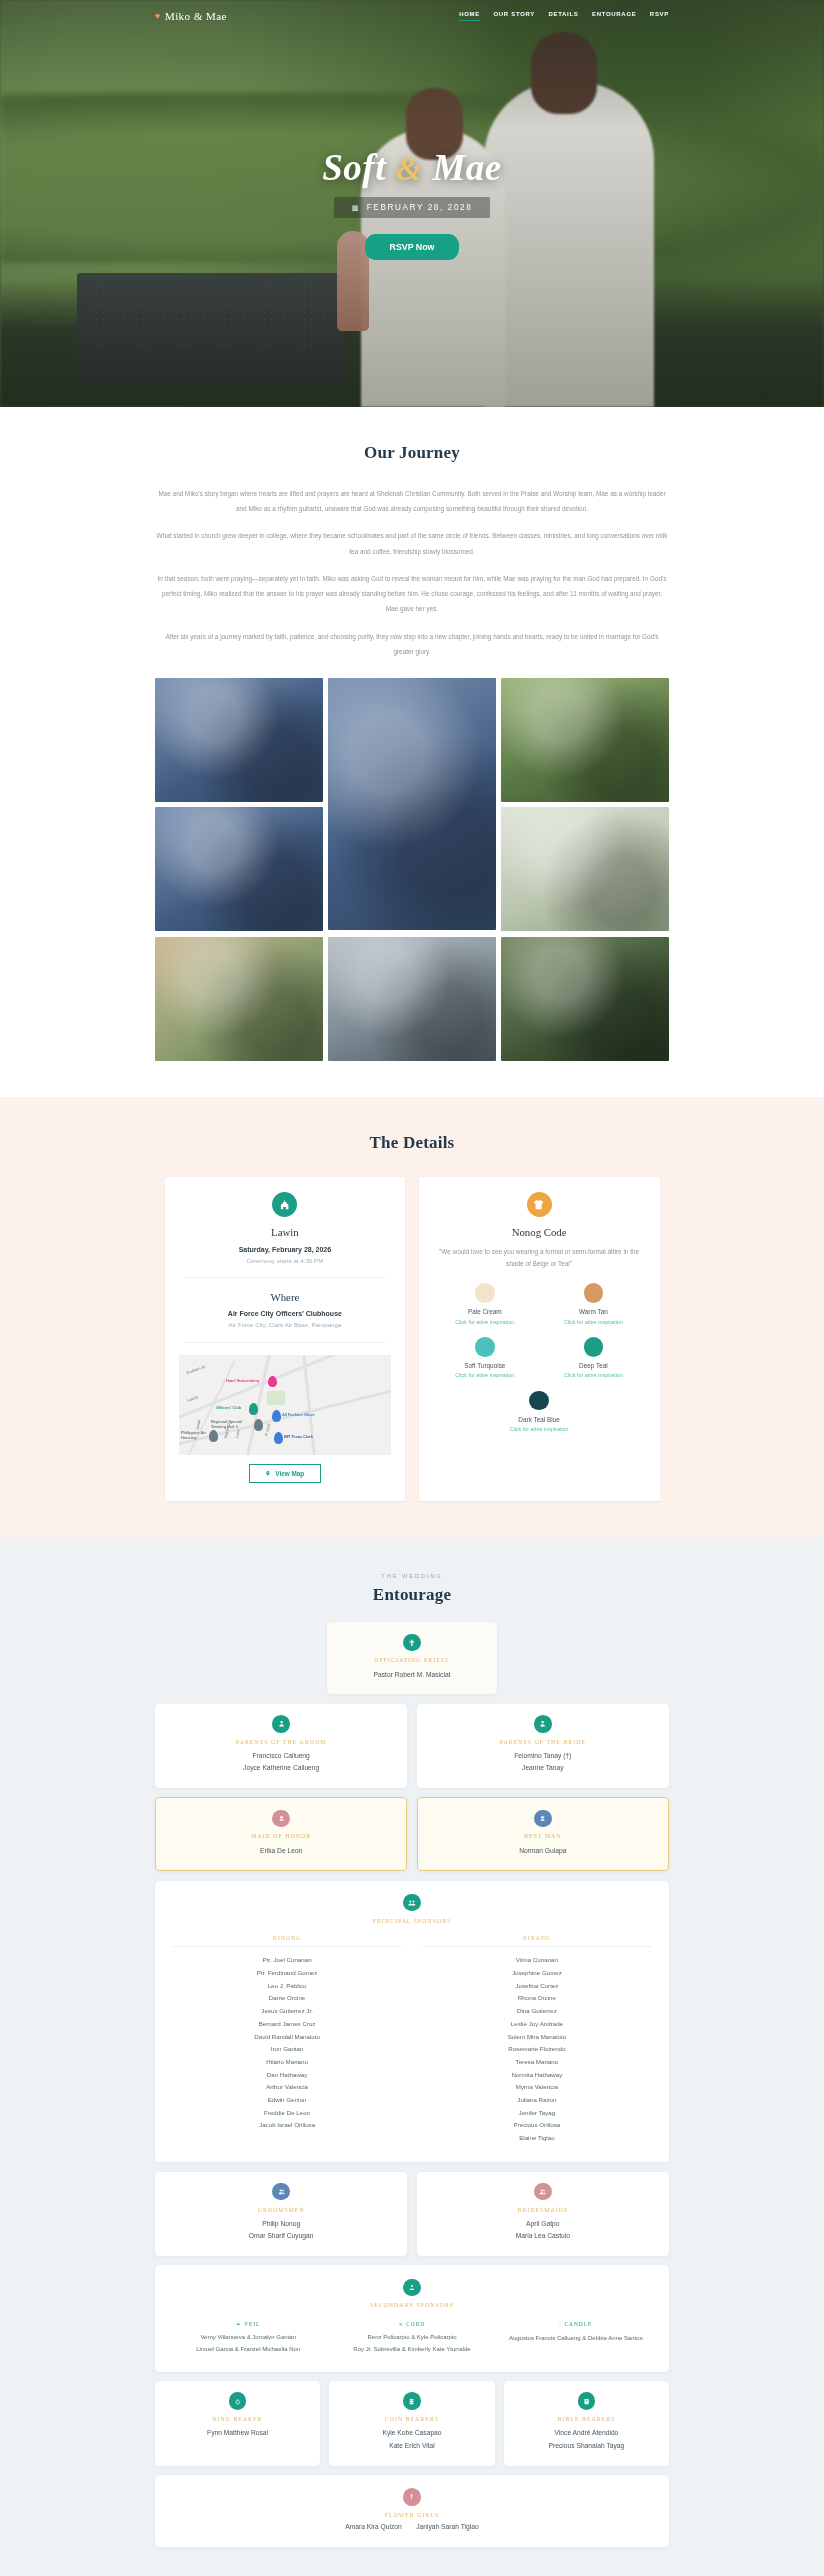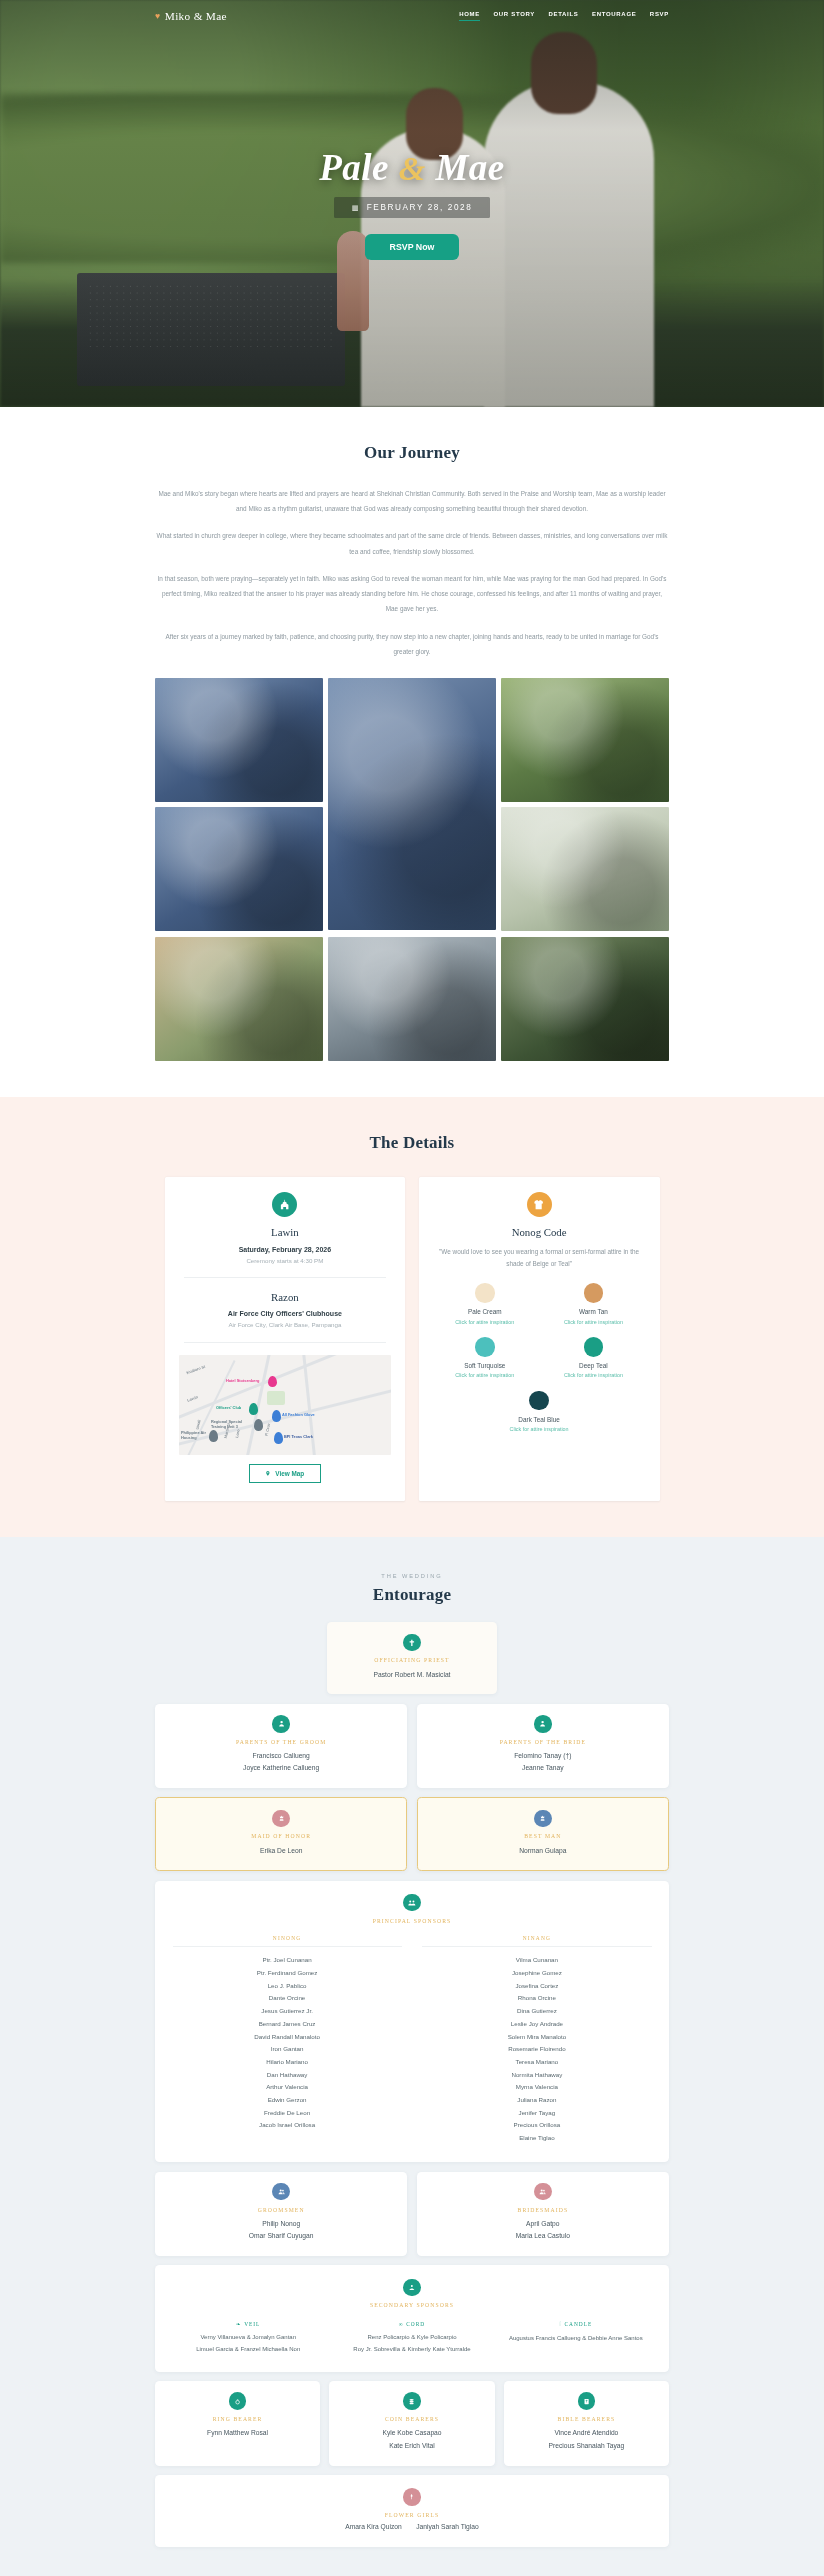--- a/index.html
+++ b/index.html
@@ -112,21 +112,21 @@
   .hero-date {
     margin-top: 11.3px; display: inline-flex; align-items: center; gap: 6.7px;
     background: rgba(30,36,34,.40); backdrop-filter: blur(1.5px);
     padding: 5.7px 17.5px; border-radius: 1.5px;
     color: #ffffff; font-size: 8.2px; letter-spacing: 1.6px; font-weight: 500;
   }
   .cal-icon { font-size: 7.2px; opacity: .95; }
   .rsvp-btn {
     margin-top: 16.5px; background: #16a085; color: #fff; border: none;
     padding: 7.7px 25px; font-size: 8.8px; font-weight: 700; cursor: pointer;
-    font-family: "Liberation Sans", sans-serif; border-radius: 6px;
+    font-family: "Liberation Sans", sans-serif; border-radius: 11px;
   }
 
   
   .section { width: 824px; padding: 36px 155px; }
   .sec-white { background: #ffffff; }
   .sec-cream { background: #fdf1ec; }
   .sec-ice { background: #eef2f5; }
   .sec-title {
     font-family: "Liberation Serif", serif; font-size: 17px;
     color: #24394a; text-align: center; letter-spacing: 0.2px;
@@ -291,21 +291,21 @@
     <div class="bench"></div>
     <div class="groom"></div>
       <div class="groom-head"></div>
     <div class="bride"></div>
       <div class="bride-head"></div>
     <div class="bouquet"></div>
   </div>
   <div class="hero-overlay"></div>
   <div class="hero-content">
     <h1 class="hero-title">
-      <span>Pale</span>
+      <span>Soft</span>
       <span class="amp">&amp;</span>
       <span>Mae</span>
     </h1>
     <div class="hero-date">
       <span class="cal-icon">▦</span>
       <span>FEBRUARY 28, 2028</span>
     </div>
     <button class="rsvp-btn">RSVP Now</button>
   </div>
 </header>
@@ -353,21 +353,21 @@
     <div class="card">
       <div class="card-icon ic-teal">
         <svg width="11.3" height="11.3" viewBox="0 0 24 24" fill="#fff">
           <path d="M12 1l1 2h-.5v2.2l3.5 2.3V10l-3.5-2V10h-1V8L8 10V7.5L11.5 5.2V3H11l1-2zM4 12l8-5 8 5v10h-5v-5h-6v5H4V12z"></path>
         </svg>
       </div>
       <div class="card-h">Lawin</div>
       <div class="card-main">Saturday, February 28, 2026</div>
       <div class="card-sub">Ceremony starts at 4:30 PM</div>
       <div class="divider"></div>
-      <div class="card-h">Razon</div>
+      <div class="card-h">Where</div>
       <div class="card-main">Air Force City Officers' Clubhouse</div>
       <div class="card-sub">Air Force City, Clark Air Base, Pampanga</div>
       <div class="divider"></div>
 
       <div class="map">
         <div class="rd r1"></div>
           <div class="rd r2"></div>
           <div class="rd r3"></div>
         <div class="rd r4"></div>
           <div class="rd r5"></div>

